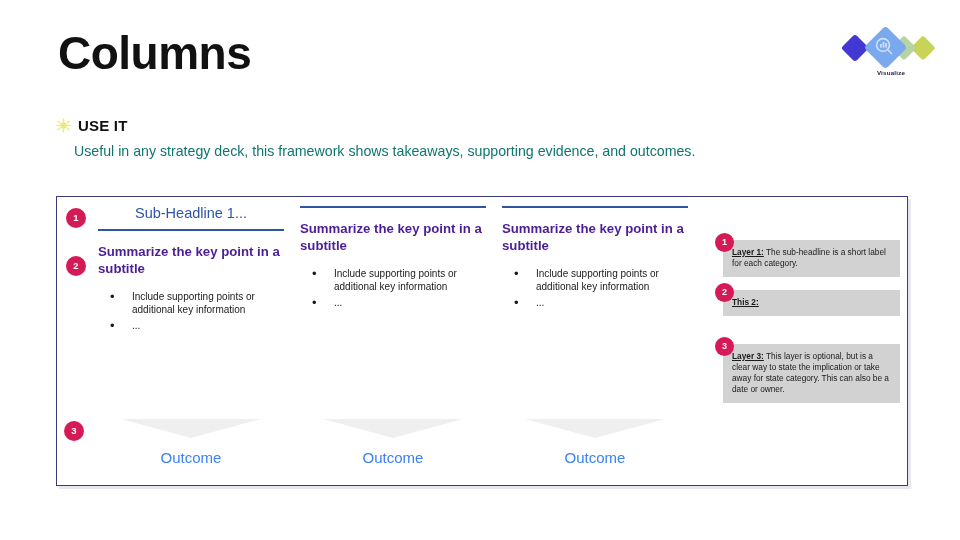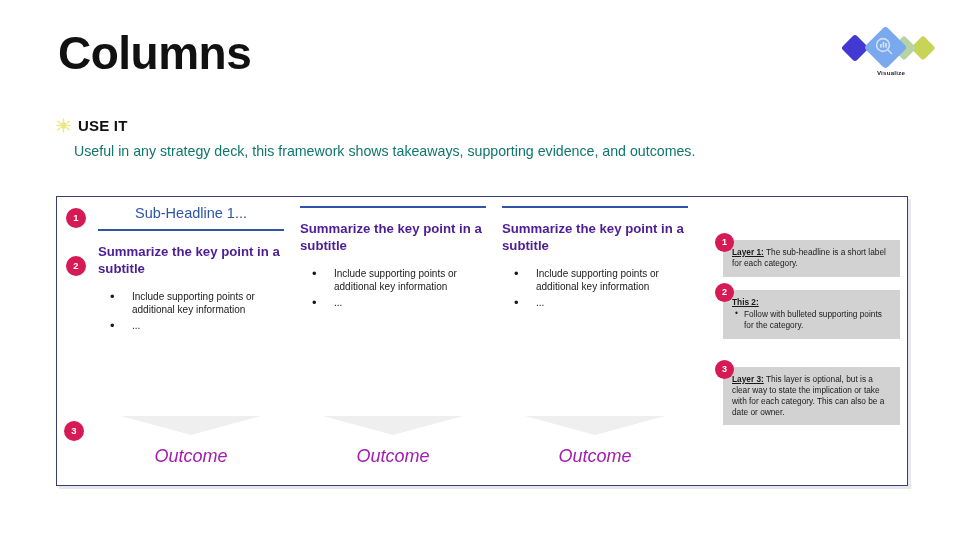--- a/index.html
+++ b/index.html
@@ -173,23 +173,22 @@
     left: 0;
     bottom: 4px;
     width: 100%;
     text-align: center;
   }
   .chevron {
     display: block;
     margin: 0 auto 10px auto;
   }
   .outcome-label {
-    font-size: 18px;
-    color: #a21caf;
-    font-style: italic;
+    font-size: 15px;
+    color: #3b82f6;
   }
 
   
   .legend {
     position: absolute;
     left: 723px;
     top: 206px;
     width: 177px;
   }
   .legend-item {
@@ -351,26 +350,23 @@
     <div class="legend-badge">1</div>
     <div class="legend-box">
       <span class="legend-lead">Layer 1:</span><span> The sub-headline is a short label for each category.</span>
     </div>
   </div>
 
   <div class="legend-item lg-2">
     <div class="legend-badge">2</div>
     <div class="legend-box">
       <div class="legend-lead">This 2:</div>
-      <ul class="legend-sub">
-        <li>Follow with bulleted supporting points for the category.</li>
-      </ul>
     </div>
   </div>
 
   <div class="legend-item lg-3">
     <div class="legend-badge">3</div>
     <div class="legend-box">
-      <span class="legend-lead">Layer 3:</span><span> This layer is optional, but is a clear way to state the implication or take with for each category. This can also be a date or owner.</span>
+      <span class="legend-lead">Layer 3:</span><span> This layer is optional, but is a clear way to state the implication or take away for state category. This can also be a date or owner.</span>
     </div>
   </div>
 
 </div>
 
 </body></html>

